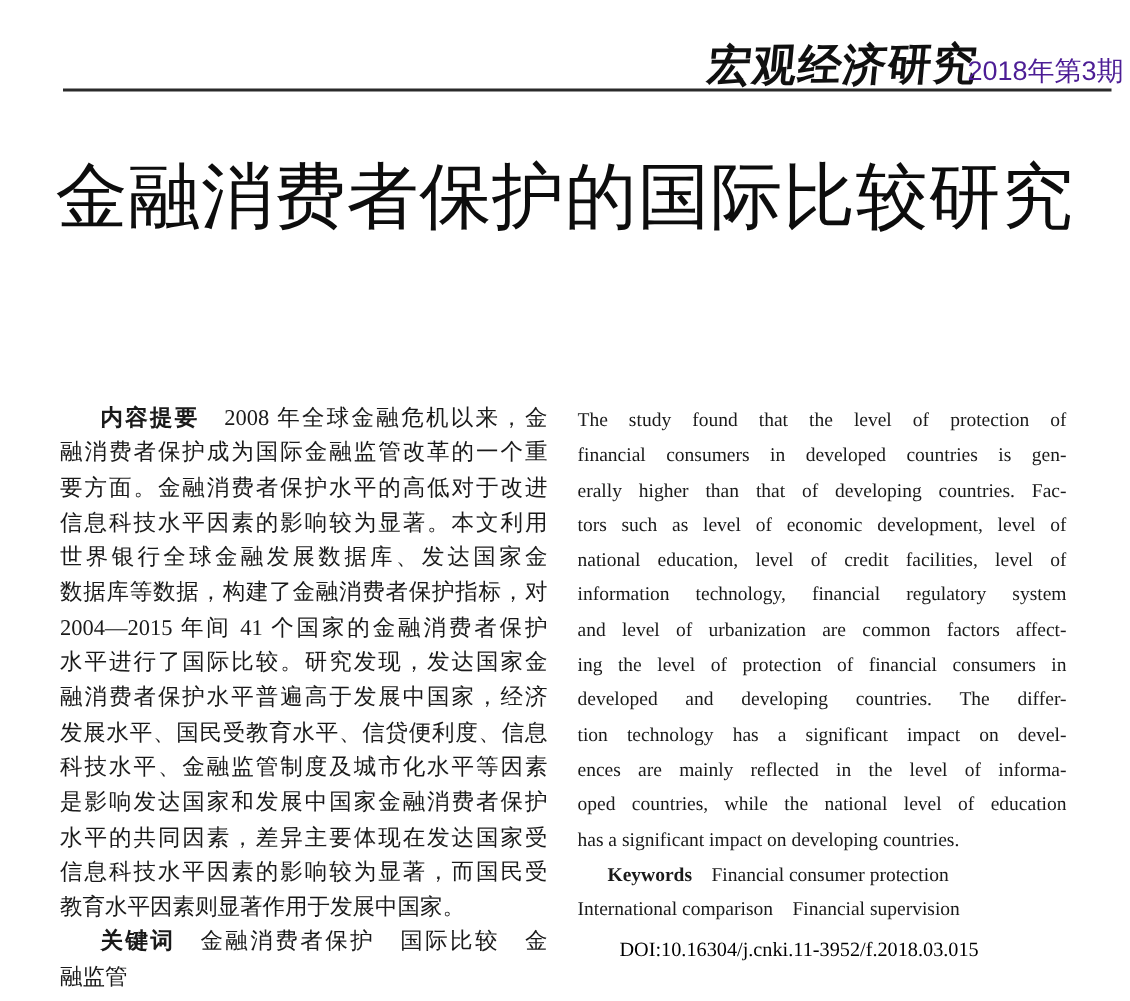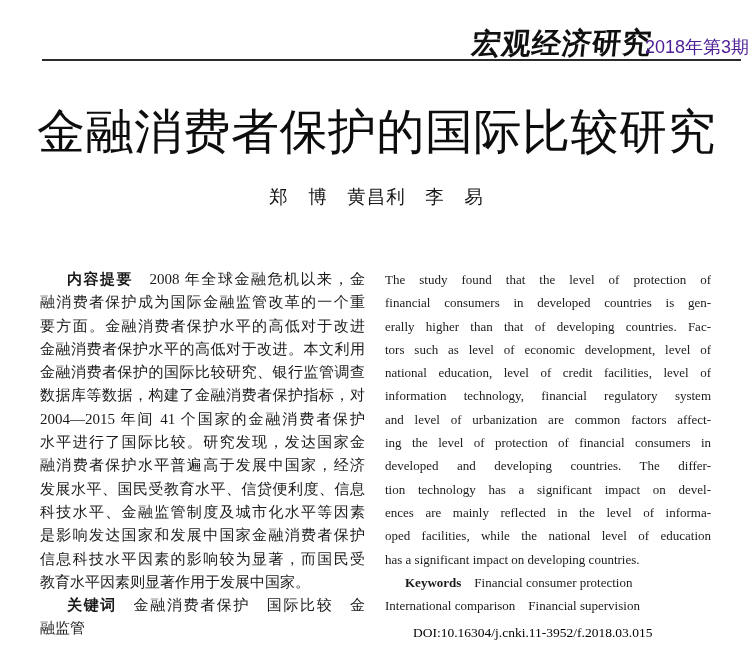--- a/index.html
+++ b/index.html
@@ -105,54 +105,54 @@
 </head>
 <body>
 
 <div class="page">
 
   <div class="journal-name">宏观经济研究</div>
   <div class="journal-issue">2018年第3期</div>
   <div class="header-rule"></div>
 
   <h1 class="article-title" style="margin:0;text-align:center;">金融消费者保护的国际比较研究</h1>
-  <div class="article-authors">郑　博　黄昌利　李　易</div>
 
   <div class="col col-cn">
     <div class="line j ind-cn"><span class="b">内容提要</span><span>　2008 年全球金融危机以来，金</span></div>
     <div class="line j">融消费者保护成为国际金融监管改革的一个重</div>
     <div class="line j">要方面。金融消费者保护水平的高低对于改进</div>
-    <div class="line j">金融消费者保护水平的高低对于改进。本文利用</div>
-    <div class="line j">金融消费者保护的国际比较研究、银行监管调查</div>
+    <div class="line j">信息科技水平因素的影响较为显著。本文利用</div>
+    <div class="line j">世界银行全球金融发展数据库、发达国家金</div>
     <div class="line j">数据库等数据，构建了金融消费者保护指标，对</div>
     <div class="line j">2004—2015 年间 41 个国家的金融消费者保护</div>
     <div class="line j">水平进行了国际比较。研究发现，发达国家金</div>
     <div class="line j">融消费者保护水平普遍高于发展中国家，经济</div>
     <div class="line j">发展水平、国民受教育水平、信贷便利度、信息</div>
     <div class="line j">科技水平、金融监管制度及城市化水平等因素</div>
     <div class="line j">是影响发达国家和发展中国家金融消费者保护</div>
+    <div class="line j">水平的共同因素，差异主要体现在发达国家受</div>
     <div class="line j">信息科技水平因素的影响较为显著，而国民受</div>
     <div class="line">教育水平因素则显著作用于发展中国家。</div>
     <div class="line j ind-cn"><span class="b">关键词</span><span>　金融消费者保护　国际比较　金</span></div>
     <div class="line">融监管</div>
   </div>
 
   <div class="col col-en">
     <div class="line j">The study found that the level of protection of</div>
     <div class="line j">financial consumers in developed countries is gen-</div>
     <div class="line j">erally higher than that of developing countries. Fac-</div>
     <div class="line j">tors such as level of economic development, level of</div>
     <div class="line j">national education, level of credit facilities, level of</div>
     <div class="line j">information technology, financial regulatory system</div>
     <div class="line j">and level of urbanization are common factors affect-</div>
     <div class="line j">ing the level of protection of financial consumers in</div>
     <div class="line j">developed and developing countries. The differ-</div>
     <div class="line j">tion technology has a significant impact on devel-</div>
     <div class="line j">ences are mainly reflected in the level of informa-</div>
-    <div class="line j">oped facilities, while the national level of education</div>
+    <div class="line j">oped countries, while the national level of education</div>
     <div class="line">has a significant impact on developing countries.</div>
     <div class="line ind-en"><span class="b">Keywords</span><span> Financial consumer protection</span></div>
     <div class="line">International comparison Financial supervision</div>
   </div>
 
   <div class="doi-line">DOI:10.16304/j.cnki.11-3952/f.2018.03.015</div>
 
 </div>
 
 </body></html>

